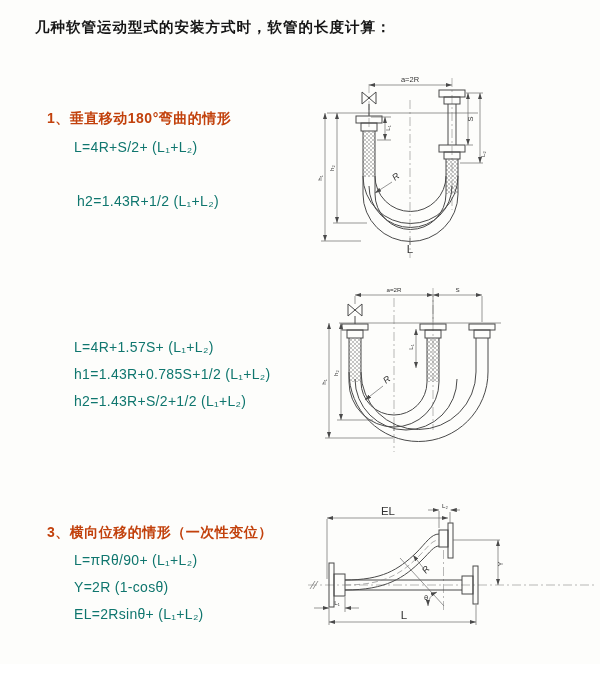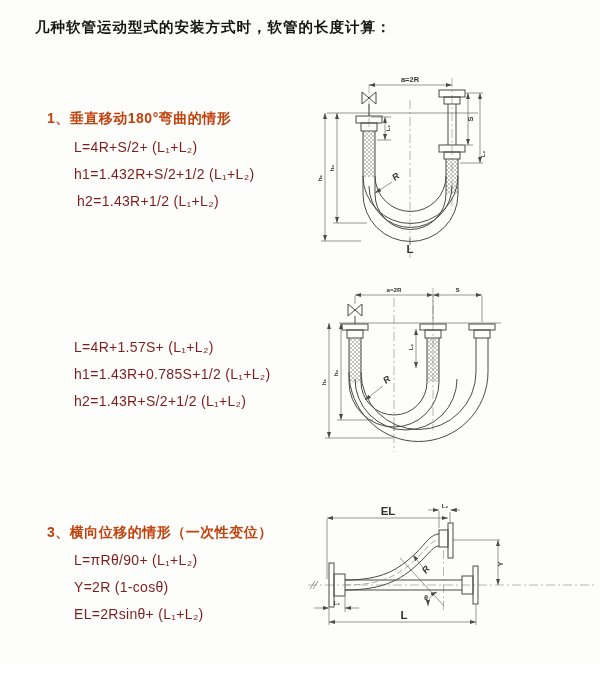--- a/index.html
+++ b/index.html
@@ -2,43 +2,42 @@
 <html><head>
 <meta charset="utf-8">
 <style>
   html,body{margin:0;padding:0;background:#ffffff;}
   #page{
     position:relative;width:600px;height:664px;background:#fdfdfb;overflow:hidden;
     font-family:"Liberation Sans","DejaVu Sans",sans-serif;color:#111;
   }
   .title{position:absolute;font-size:14.5px;font-weight:600;letter-spacing:1px;color:#151515;}
   .sec-heading{position:absolute;font-size:14px;font-weight:600;letter-spacing:0.5px;color:#c2410c;}
-  .formula{position:absolute;font-size:14px;font-weight:400;color:#7f1d1d;letter-spacing:0.3px;}
-  .diagram{position:absolute;font-weight:bold;}
+  .formula{position:absolute;font-size:14px;font-weight:400;color:#0f766e;letter-spacing:0.3px;}
+  .diagram{position:absolute;}
   svg{display:block;}
   svg text{font-family:"Liberation Sans","DejaVu Sans",sans-serif;fill:#333;}
   .dim{font-size:7.5px;}
   .dim-s{font-size:6.2px;}
   .dim-r{font-size:9px;font-style:italic;}
   .dim-big{font-size:11.5px;}
   .ln{stroke:#4a4a4a;stroke-width:1;fill:none;}
   .thin{stroke:#6a6a6a;stroke-width:0.7;fill:none;}
   .cl{stroke:#9a9a9a;stroke-width:0.7;fill:none;stroke-dasharray:9 3 2 3;}
   .dash{stroke:#8a8a8a;stroke-width:0.7;fill:none;stroke-dasharray:6 3;}
 </style>
 </head>
 <body>
 
 <div id="page">
 
   <div class="title" style="left:35px;top:18px;">几种软管运动型式的安装方式时，软管的长度计算：</div>
 
   <div class="sec-heading" style="left:47px;top:110px;">1、垂直移动180°弯曲的情形</div>
   <div class="formula" style="left:74px;top:139px;">L=4R+S/2+ (L₁+L₂)</div>
-  <div class="formula" style="left:74px;top:166px;">h1=1.432R+S/2+1/2 (L₁+L₂)</div>
   <div class="formula" style="left:77px;top:193px;">h2=1.43R+1/2 (L₁+L₂)</div>
 
   <div class="formula" style="left:74px;top:339px;">L=4R+1.57S+ (L₁+L₂)</div>
   <div class="formula" style="left:74px;top:366px;">h1=1.43R+0.785S+1/2 (L₁+L₂)</div>
   <div class="formula" style="left:74px;top:393px;">h2=1.43R+S/2+1/2 (L₁+L₂)</div>
 
   <div class="sec-heading" style="left:47px;top:524px;">3、横向位移的情形（一次性变位）</div>
   <div class="formula" style="left:74px;top:552px;">L=πRθ/90+ (L₁+L₂)</div>
   <div class="formula" style="left:74px;top:579px;">Y=2R (1-cosθ)</div>
   <div class="formula" style="left:74px;top:606px;">EL=2Rsinθ+ (L₁+L₂)</div>

